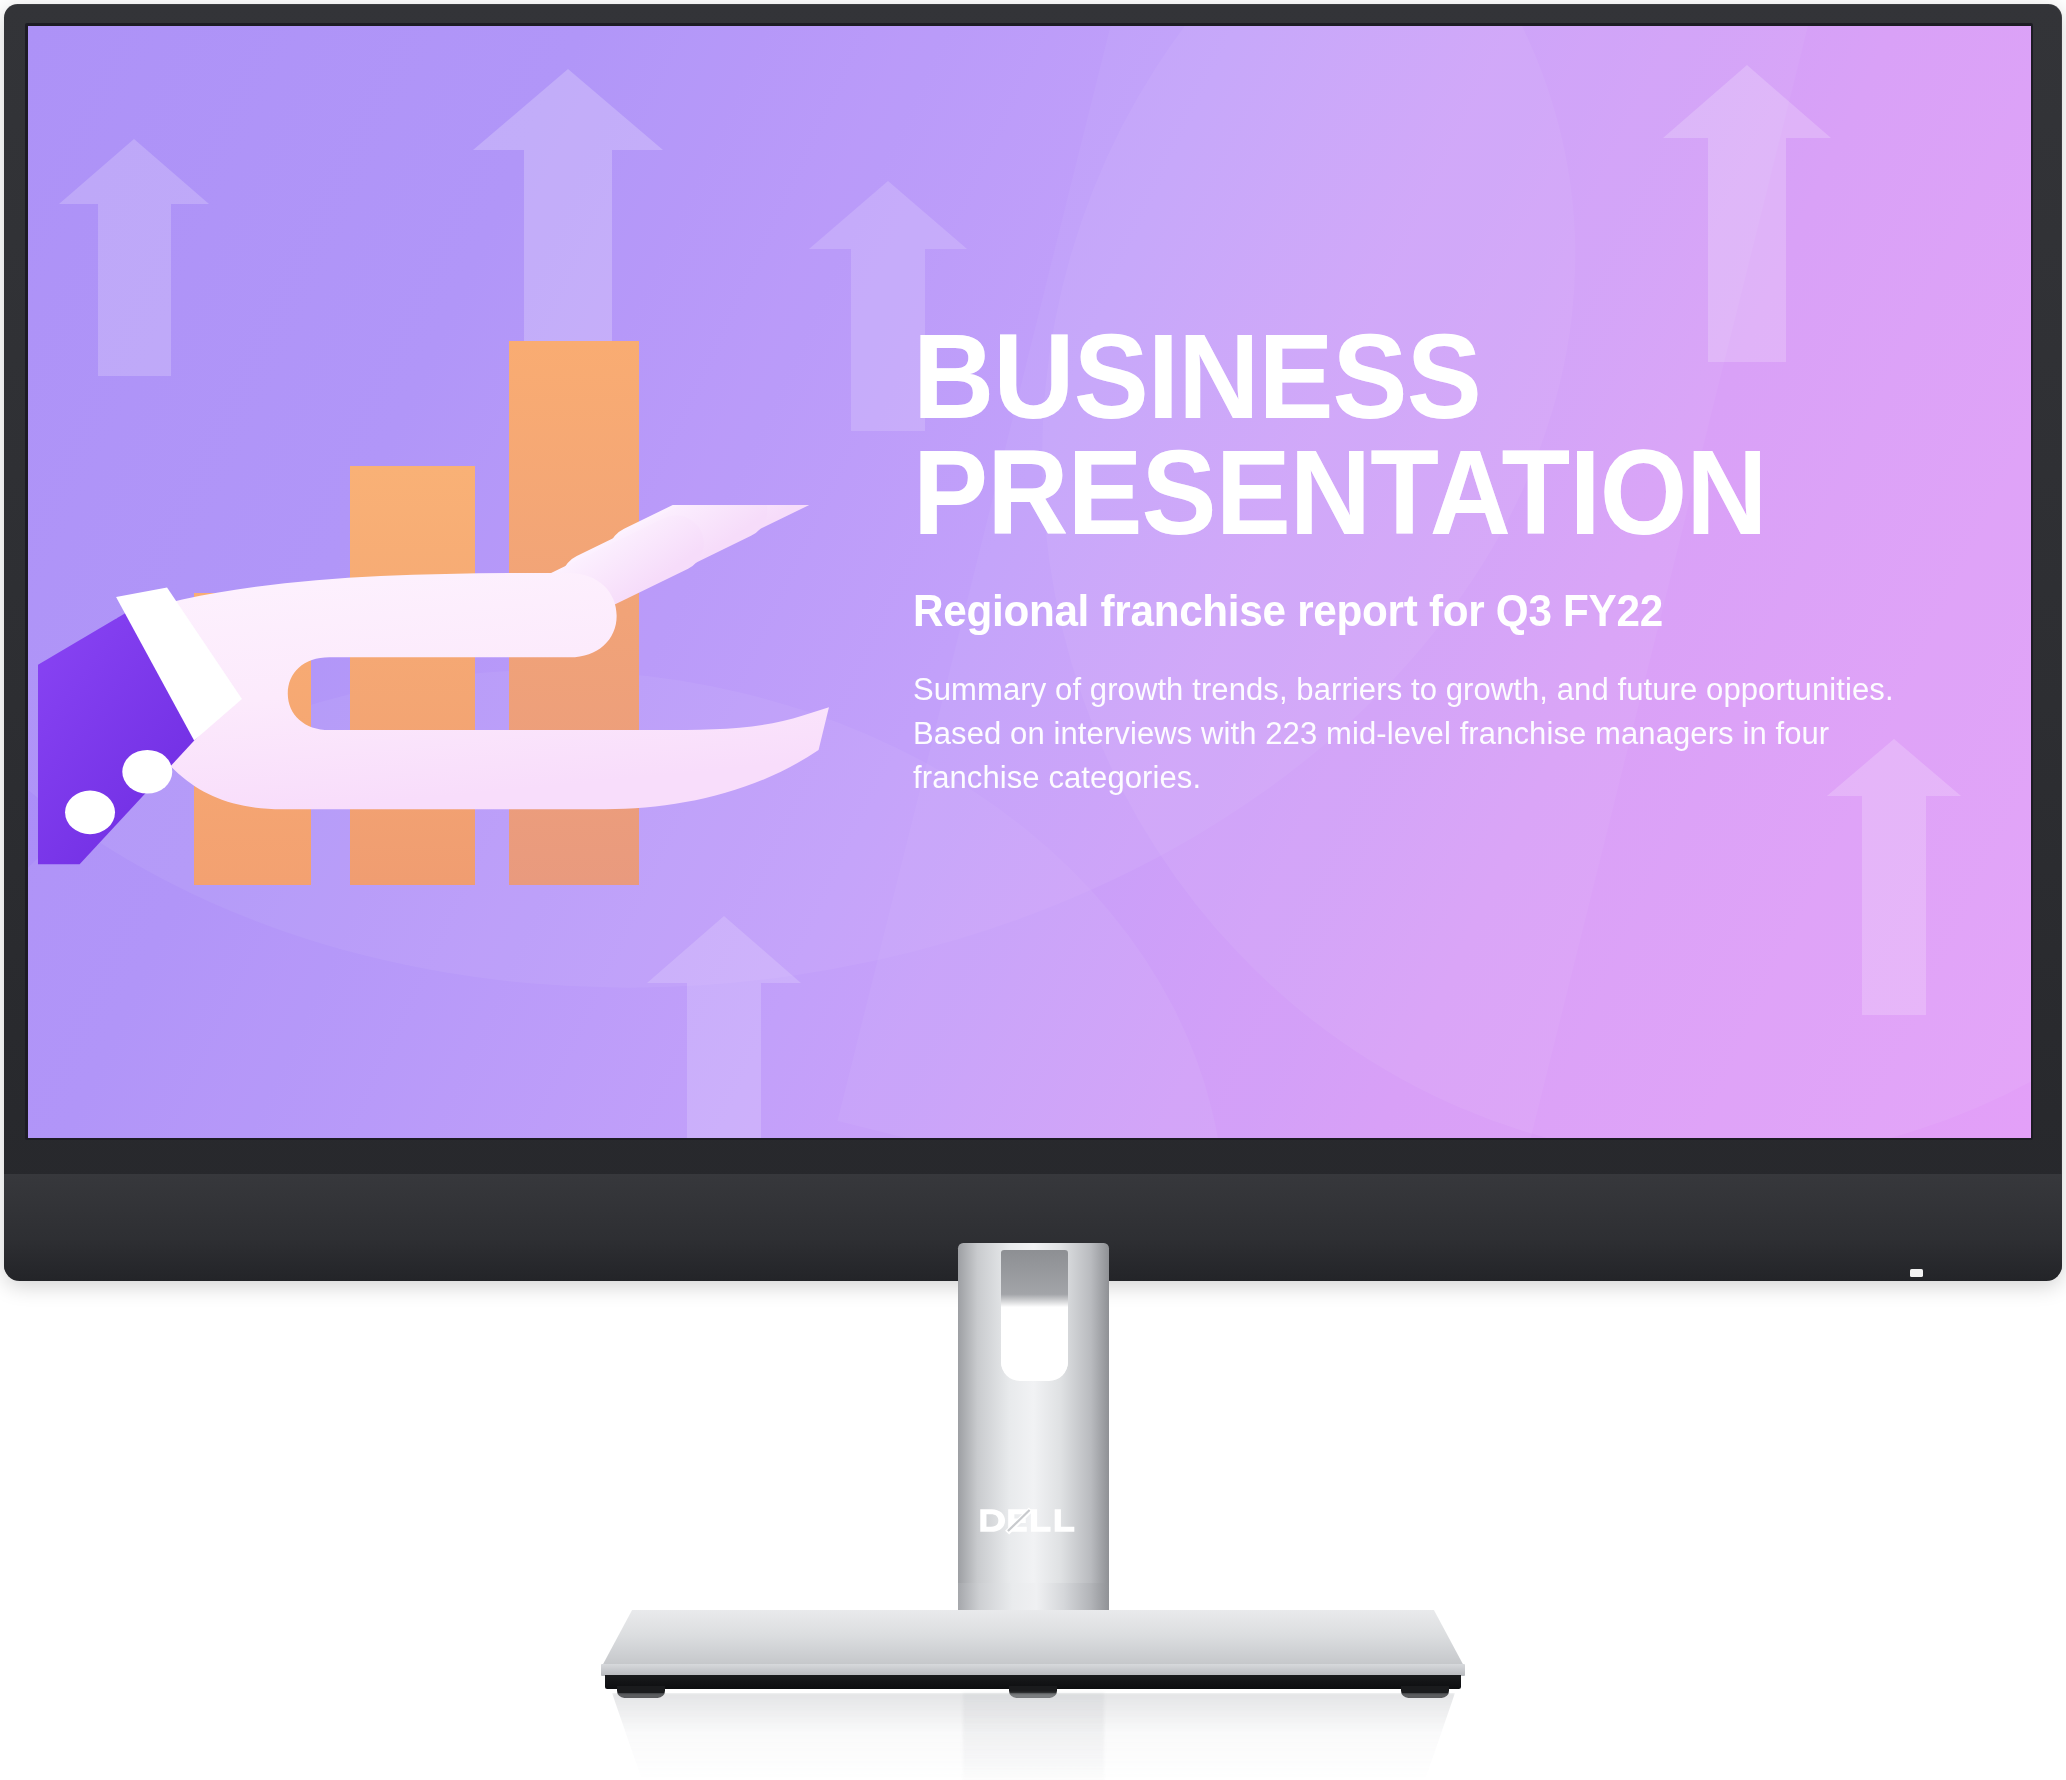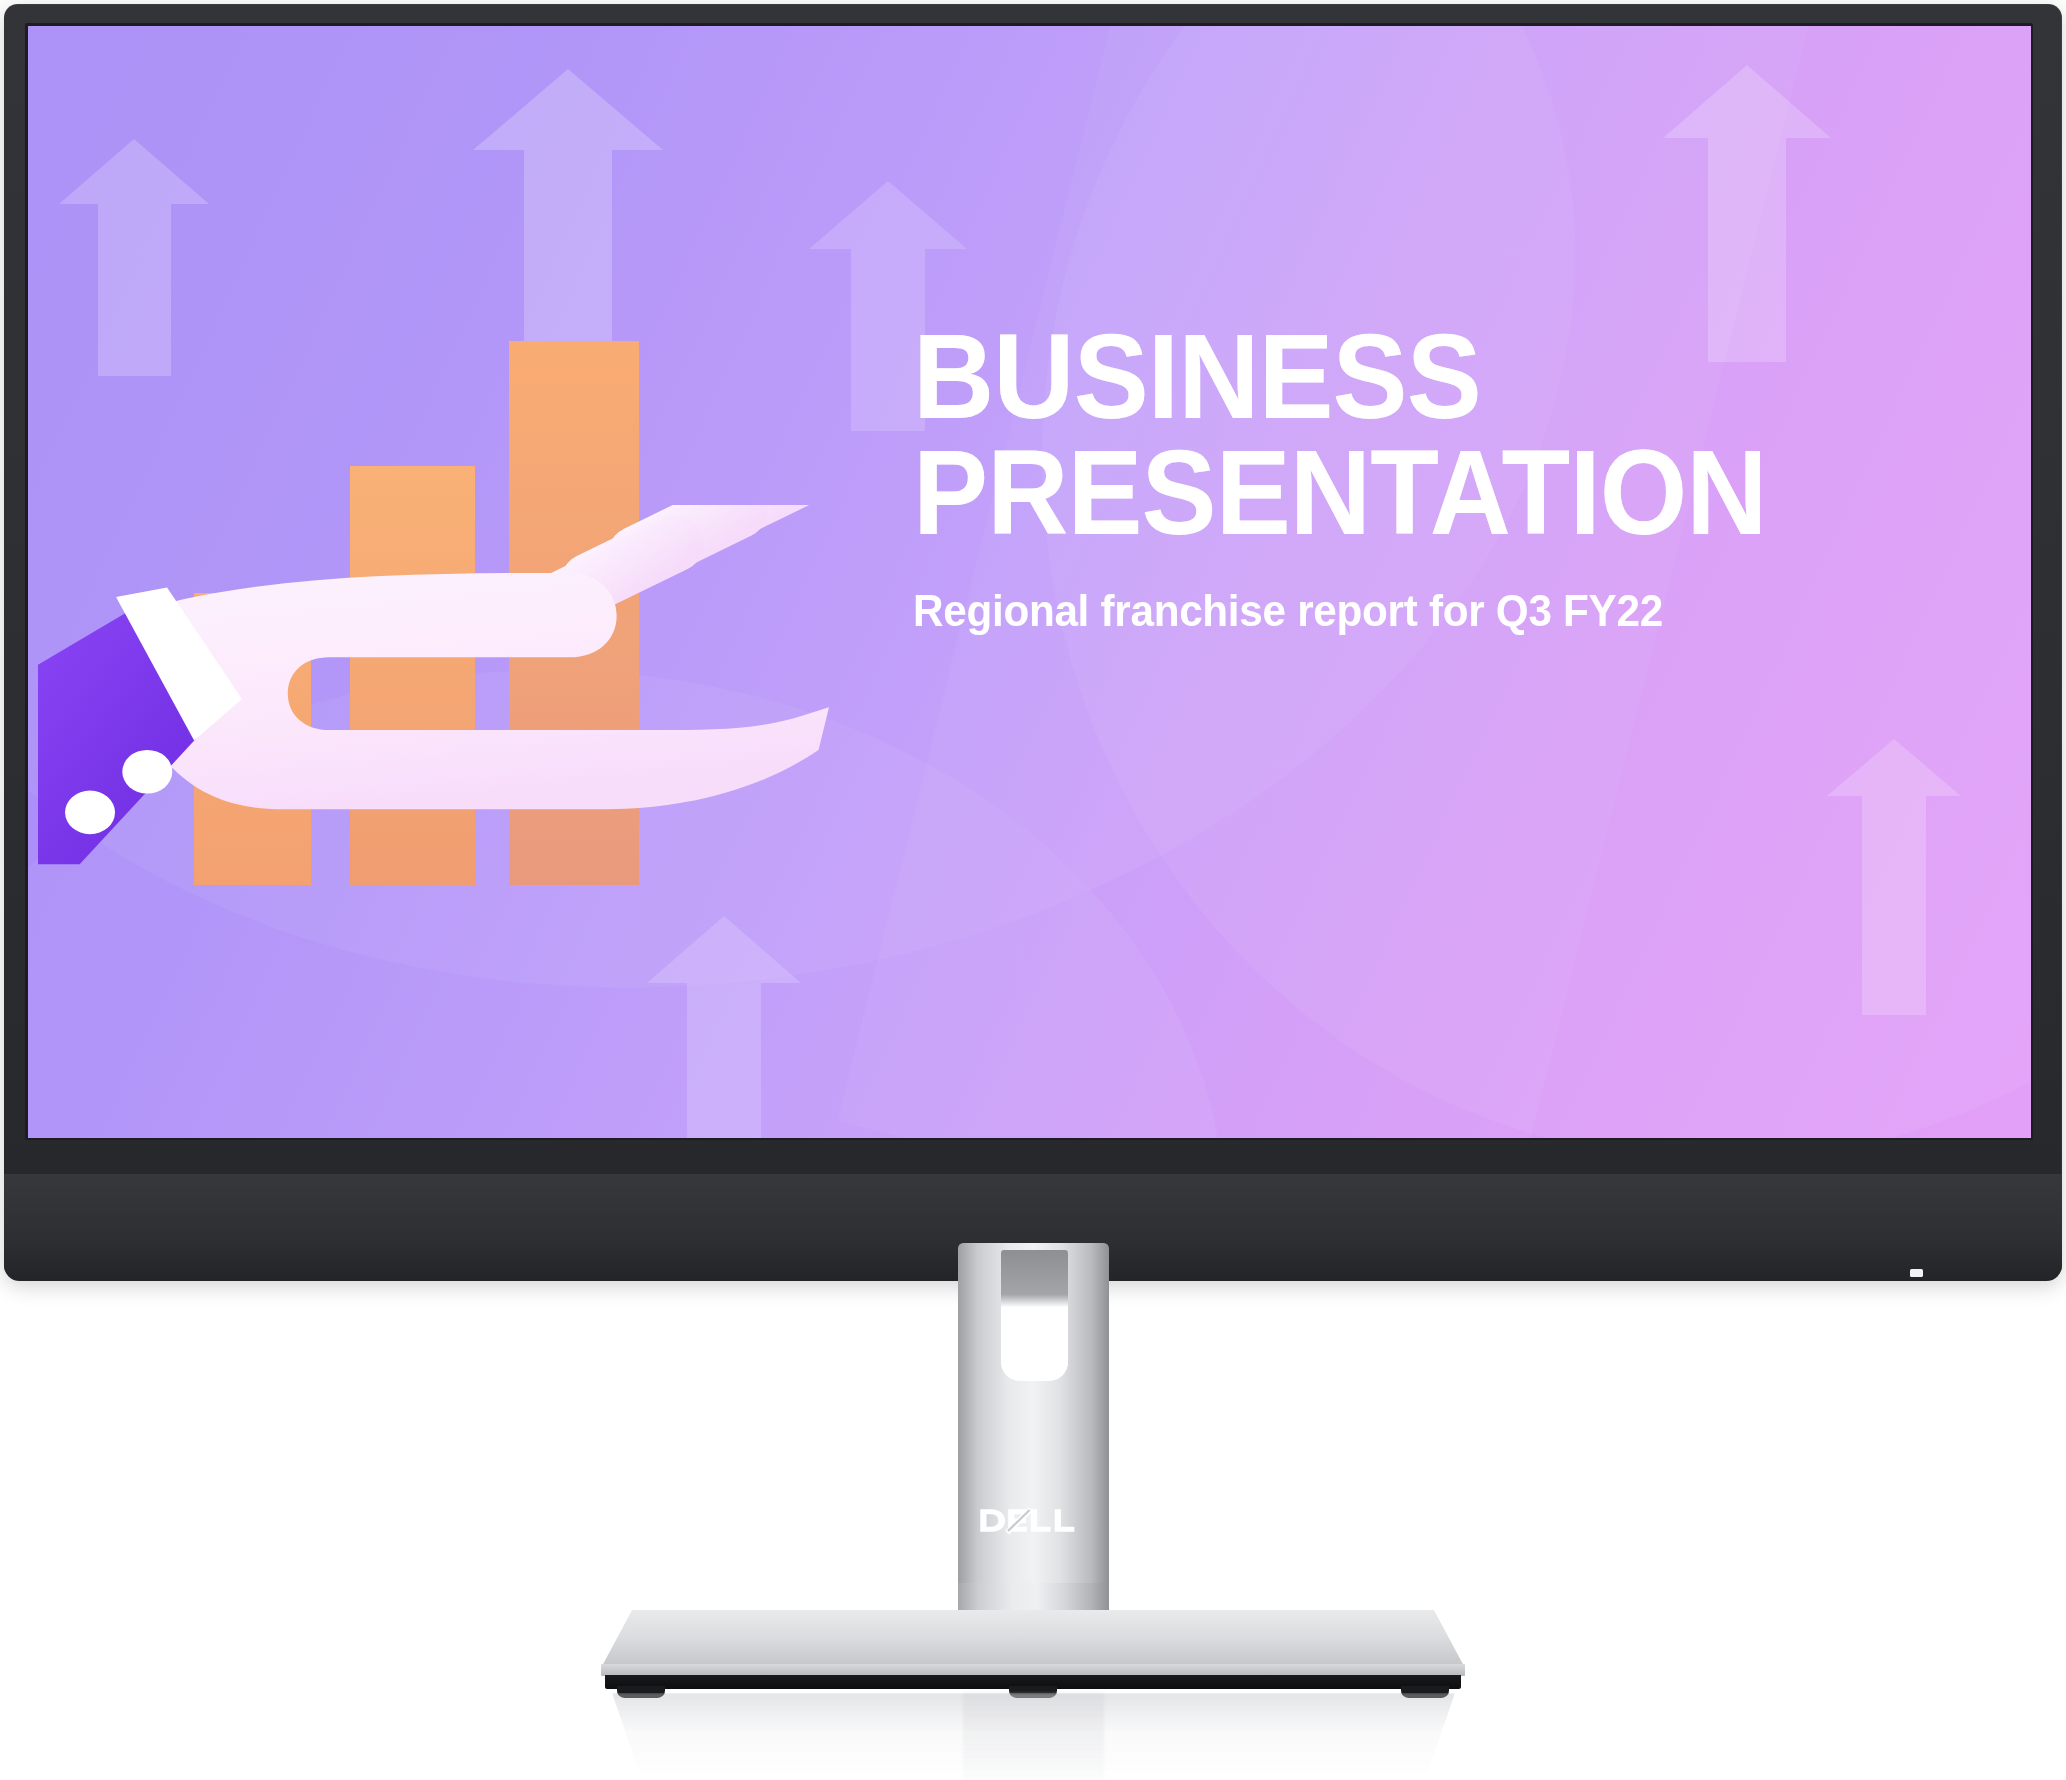--- a/index.html
+++ b/index.html
@@ -270,20 +270,21 @@
 
           <ellipse cx="100" cy="590" rx="48" ry="42" fill="#ffffff"></ellipse>
           <ellipse cx="210" cy="512" rx="48" ry="42" fill="#ffffff"></ellipse>
         </svg>
       </div>
     </div>
 
     <div id="slide-text">
       <h1 id="slide-title"><span>BUSINESS</span><br><span>PRESENTATION</span></h1>
       <h2 id="slide-subtitle">Regional franchise report for Q3 FY22</h2>
+      <p id="slide-body">Summary of growth trends, barriers to growth, and future opportunities. Based on interviews with 223 mid-level franchise managers in four franchise categories.</p>
     </div>
 
   </div>
 
   <div id="monitor-chin"></div>
   <div id="power-led"></div>
 
   <div id="stand-neck"></div>
   <div id="cable-hole"></div>
   <div id="cable-hole-white"></div>

